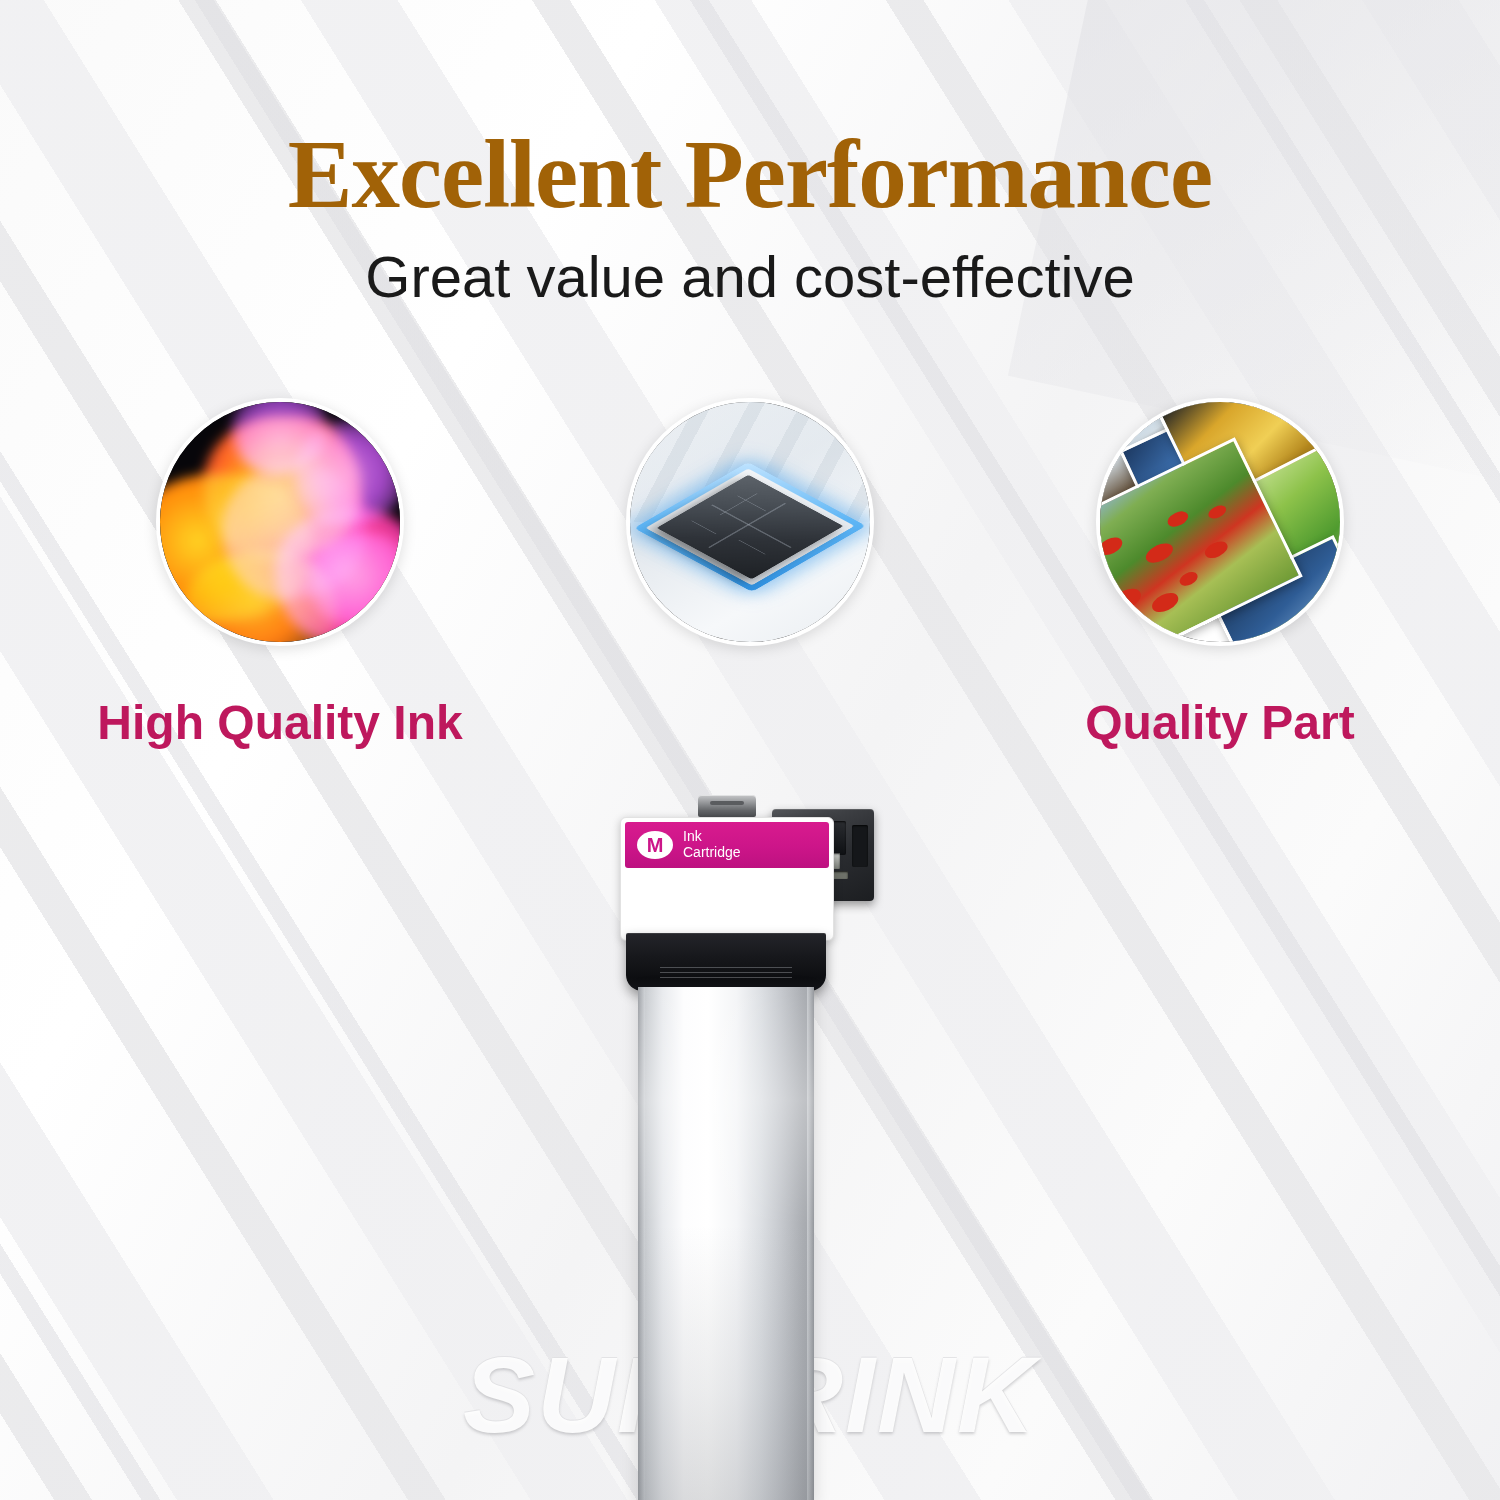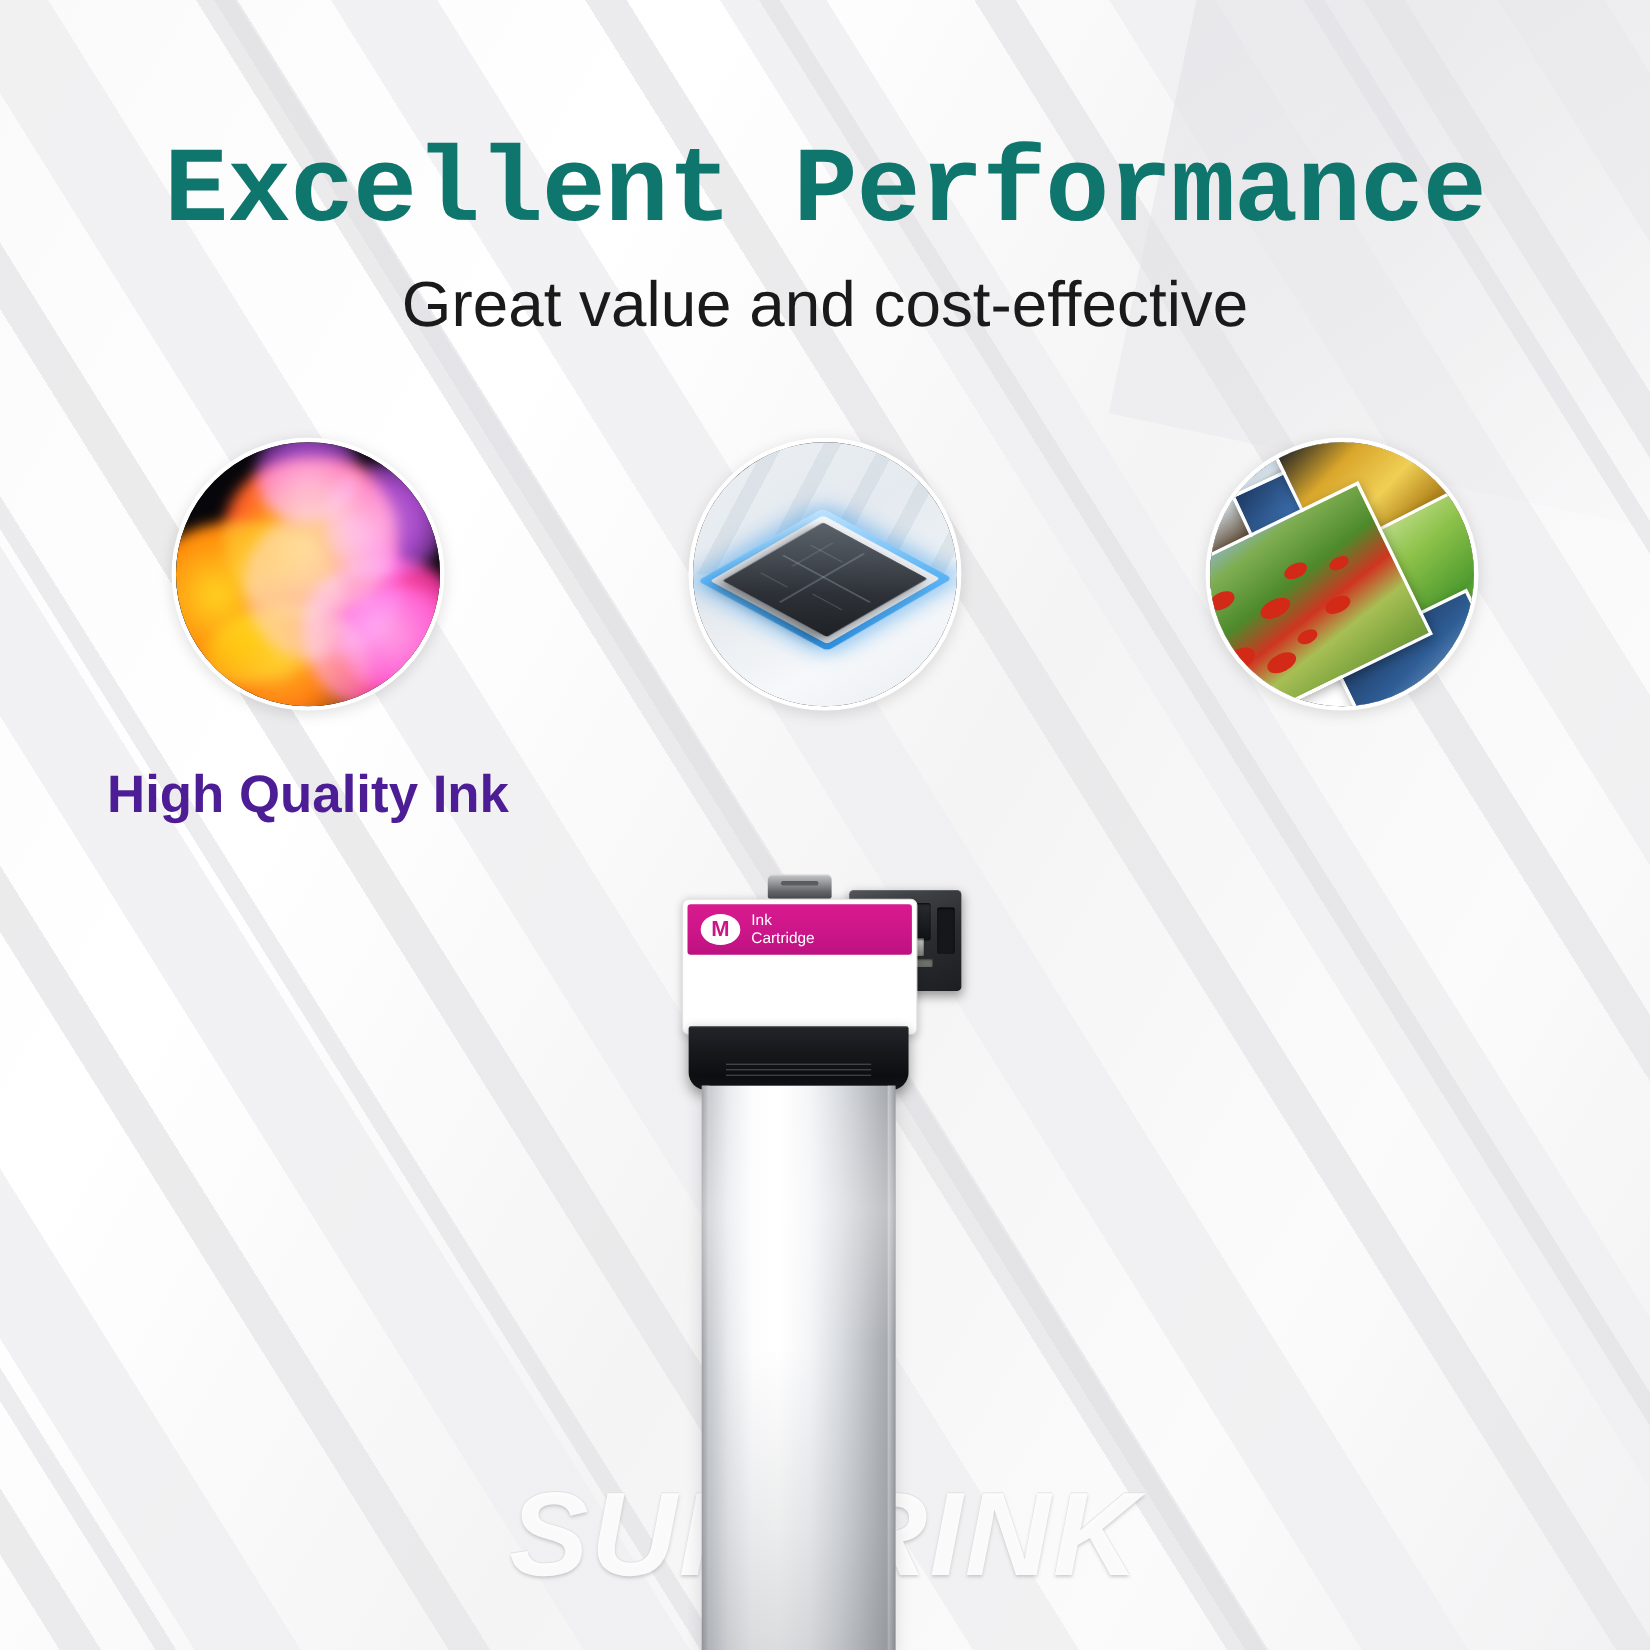--- a/index.html
+++ b/index.html
@@ -45,23 +45,23 @@
   }
   .bg-corner{
     position:absolute;right:-120px;top:-120px;width:560px;height:560px;
     background:linear-gradient(135deg, rgba(226,226,230,0.75), rgba(255,255,255,0));
     transform:rotate(12deg);
   }
 
   
   .header{position:absolute;left:0;right:0;top:126px;text-align:center;z-index:5;}
   .title{
-    font-size:97px;font-weight:bold;color:#0f766e;letter-spacing:-1px;
+    font-size:97px;font-weight:bold;color:#a16207;letter-spacing:-1px;
     line-height:1.02;margin:0;
-    font-family:Liberation Mono, monospace;
+    font-family:Liberation Serif, serif;
   }
   .subtitle{
     font-size:58px;font-weight:400;color:#1a1a1a;margin:22px 0 0 0;
     line-height:1.05;
   }
 
   
   .features{
     position:absolute;top:398px;left:0;right:0;z-index:5;
     display:flex;justify-content:center;align-items:flex-start;
@@ -120,21 +120,21 @@
     background:linear-gradient(150deg,#1d3a63 0%,#3c6fae 35%,#86b3dd 60%,#cfe0f0 100%);}
   .ph-d{left:48%;top:28%;width:64%;height:68%;transform:rotate(-27deg);
     background:linear-gradient(165deg,#cfe6a0 0%,#8dc24a 28%,#4f9b2f 55%,#b8d77c 78%,#e9f3d2 100%);}
   .ph-e{left:-10%;top:30%;width:82%;height:62%;transform:rotate(-26deg);
     background:linear-gradient(168deg,#8fb4d8 0%,#7fae52 16%,#4d8a2c 40%,#cf3521 58%,#a7bf55 74%,#6e9a35 100%);}
   .ph-e .poppy{position:absolute;border-radius:50%;background:#d32a18;}
   .ph-f{left:52%;top:66%;width:56%;height:44%;transform:rotate(-26deg);
     background:linear-gradient(160deg,#1b3558 0%,#2f5d96 40%,#7fa9d4 75%,#cbdcee 100%);}
 
   .feature-title{
-    font-size:48px;font-weight:bold;color:#4c1d95;margin:52px 0 0 0;line-height:1.05;
+    font-size:48px;font-weight:bold;color:#be185d;margin:52px 0 0 0;line-height:1.05;
   }
   .feature-sub{
     font-size:33px;font-weight:400;color:#111;margin:18px 0 0 0;line-height:1.05;
   }
 
   
   .watermark{
     position:absolute;left:0;right:0;top:1332px;text-align:center;z-index:6;
     font-size:108px;font-weight:bold;font-style:italic;letter-spacing:2px;
     color:rgba(255,255,255,0.92);
@@ -294,20 +294,21 @@
           <span class="poppy" style="left:34%;top:40%;width:15%;height:11%"></span>
           <span class="poppy" style="left:8%;top:58%;width:16%;height:12%"></span>
           <span class="poppy" style="left:52%;top:26%;width:11%;height:9%"></span>
           <span class="poppy" style="left:62%;top:56%;width:12%;height:9%"></span>
           <span class="poppy" style="left:26%;top:72%;width:14%;height:11%"></span>
           <span class="poppy" style="left:44%;top:66%;width:10%;height:8%"></span>
           <span class="poppy" style="left:72%;top:34%;width:10%;height:8%"></span>
         </span>
       </div>
     </div>
+    <p class="feature-title">Quality Part</p>
   </div>
 </div>
 
 <div class="watermark">SUPERINK</div>
 
 <div class="cartridge">
 
   <div class="cap"></div>
   <div class="cap-slot"></div>
 

